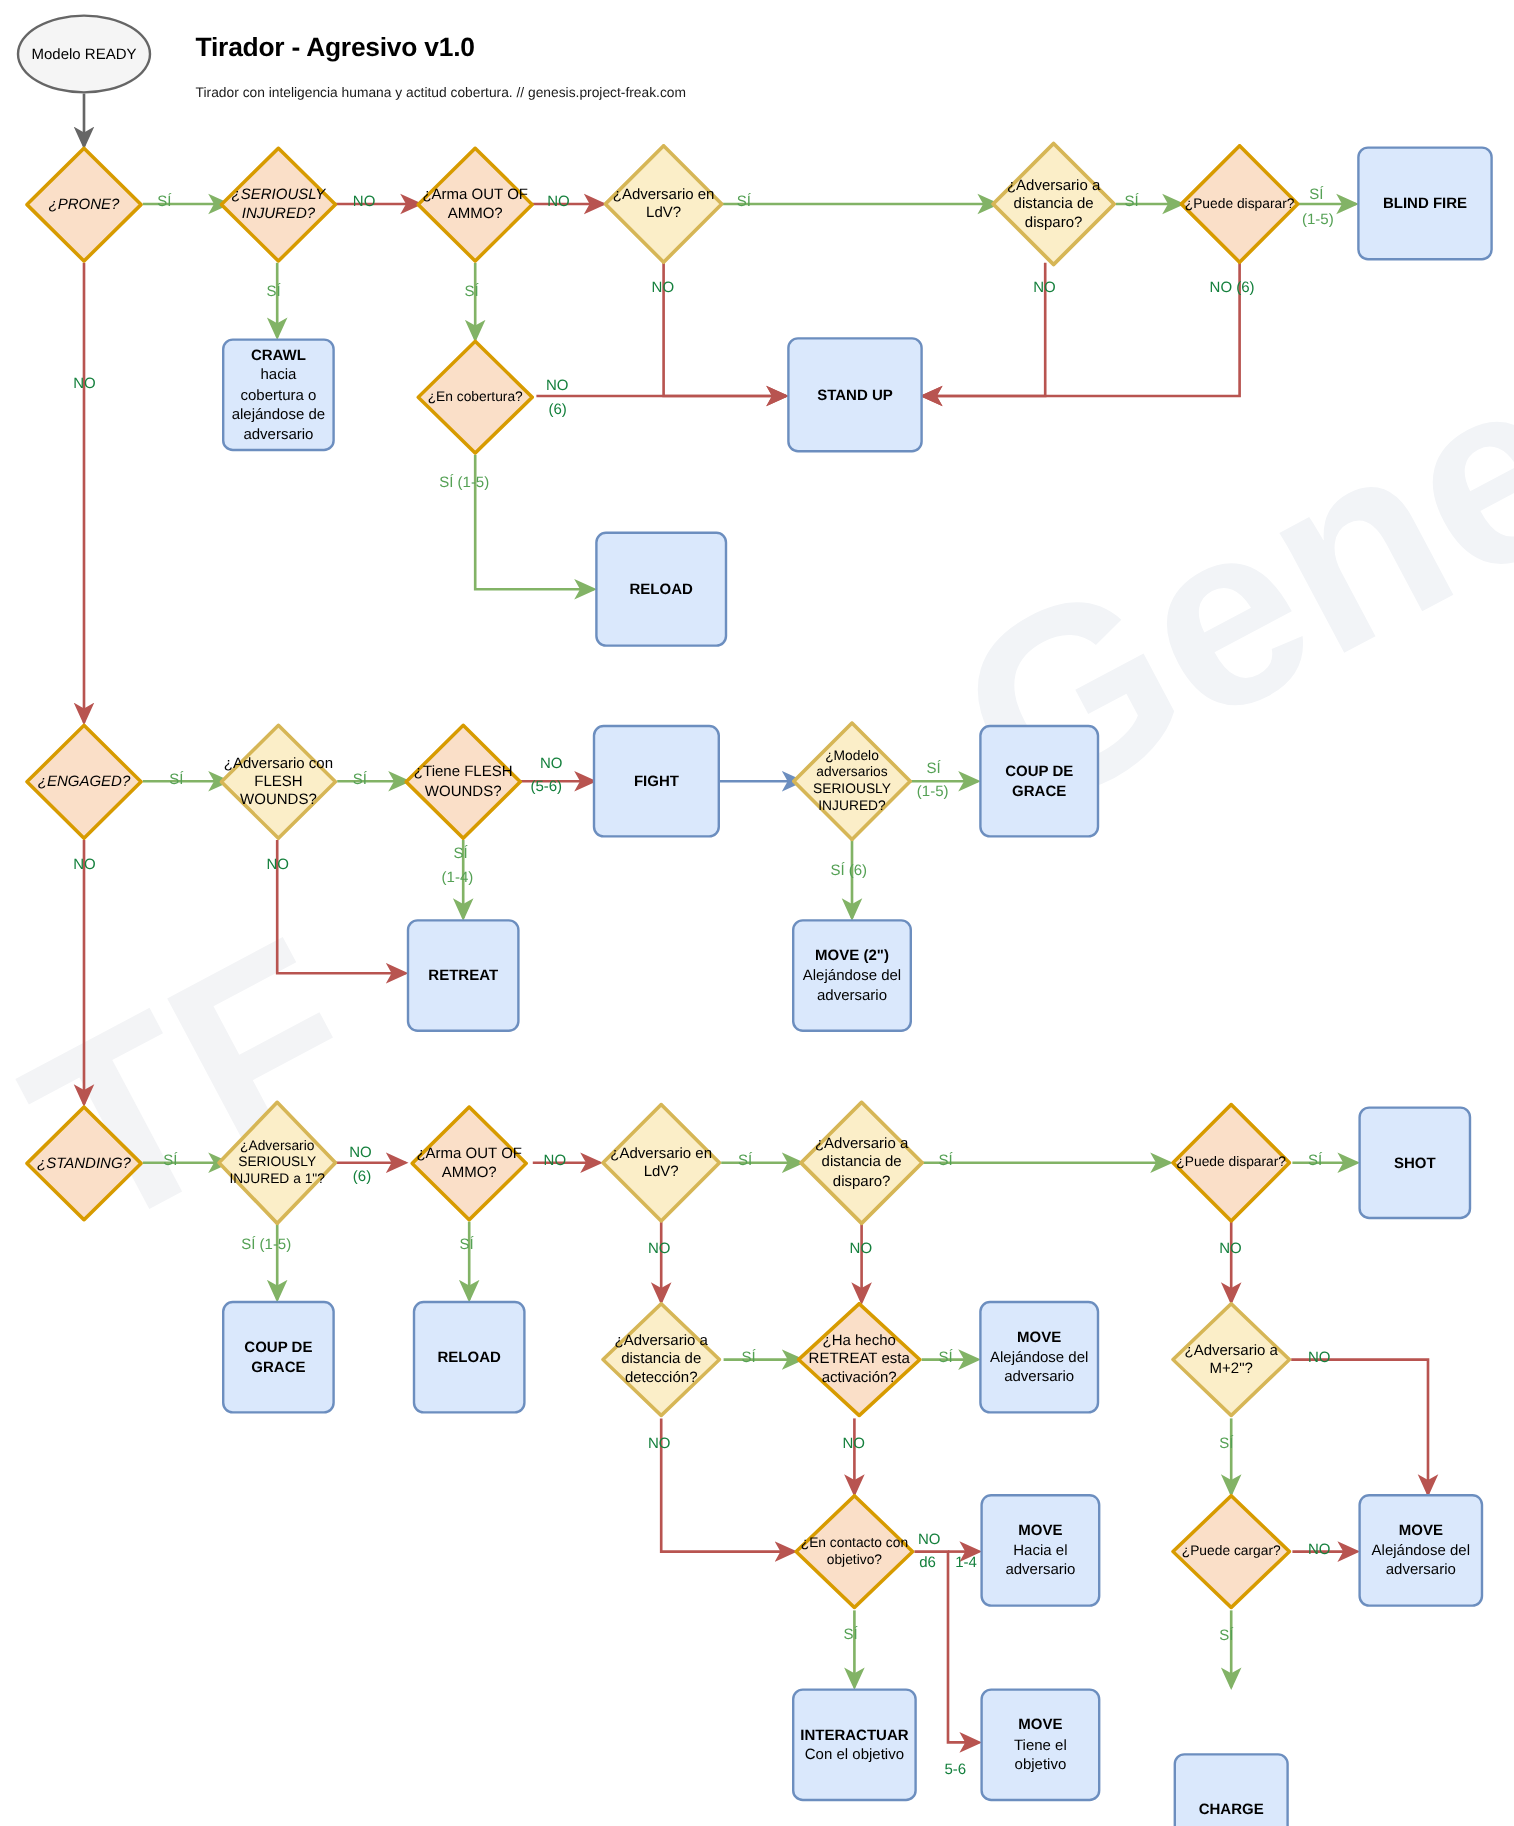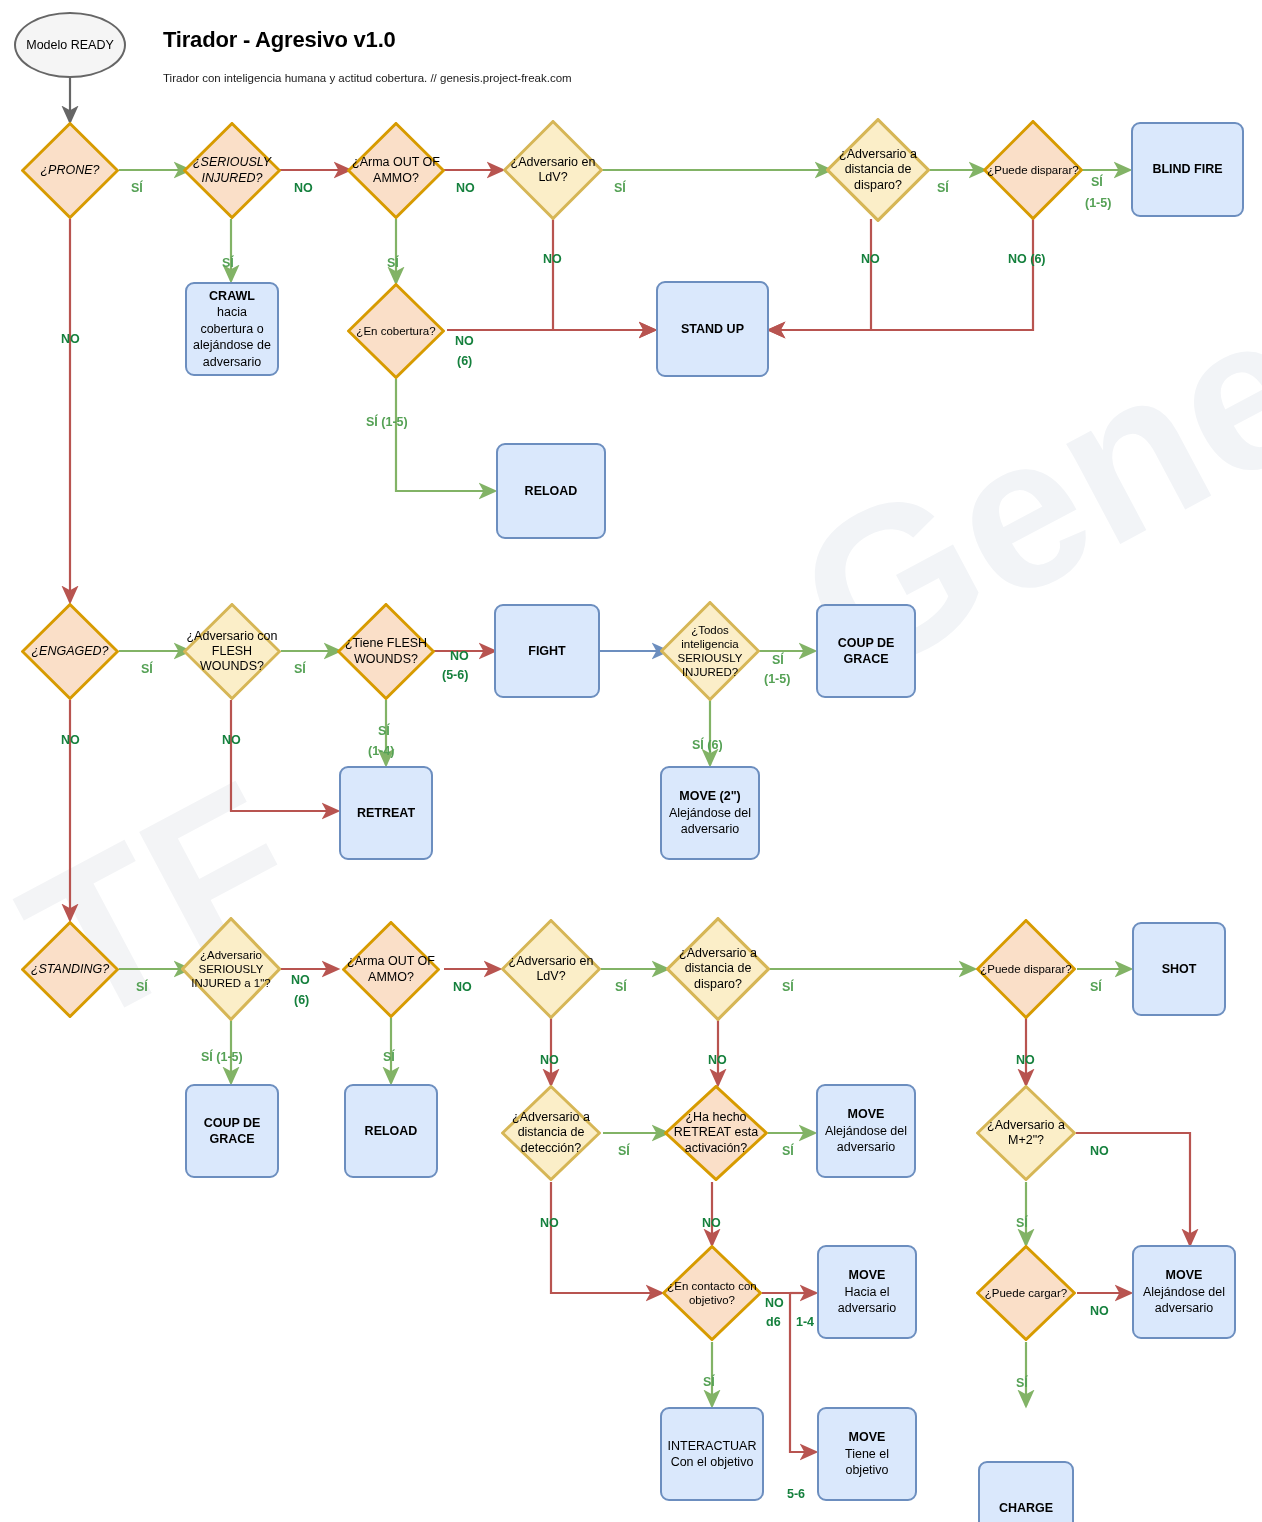--- a/index.html
+++ b/index.html
@@ -26,21 +26,21 @@
   .box.plain .t1{font-weight:normal;}
 
   
   .dia{display:flex;align-items:center;justify-content:center;}
   .dia .shape{position:absolute;left:0;top:0;width:100%;height:100%;}
   .dia .lbl{position:relative;z-index:2;text-align:center;font-size:12.5px;line-height:1.22;
             padding:0 2px;width:104%;}
 
   
   .elabel{position:absolute;font-size:12.5px;line-height:1.15;white-space:nowrap;
-          font-weight:bold;margin-top:20px;}
+          font-weight:normal;}
   .elabel.si{color:#55a155;}
   .elabel.no{color:#15803d;}
 
   
   #title{position:absolute;left:163px;top:27px;font-size:22px;font-weight:bold;
          letter-spacing:-0.2px;}
   #subtitle{position:absolute;left:163px;top:72px;font-size:11.5px;color:#1a1a1a;}
 
   
   .wm{position:absolute;color:#f2f4f7;font-weight:bold;user-select:none;
@@ -247,21 +247,21 @@
   </div>
 
   <div class="node box" style="left:494px;top:604px;width:106px;height:94px;">
     <span class="t1">FIGHT</span>
   </div>
 
   <div class="node dia" style="left:660px;top:601px;width:100px;height:100px;">
     <svg class="shape" viewBox="0 0 100 100" preserveAspectRatio="none">
         <polygon points="50,1.5 98.5,50 50,98.5 1.5,50" fill="#fbeec8" stroke="#d6b656" stroke-width="3"></polygon>
       </svg>
-    <span class="lbl" style="font-size:11.5px;">¿Todos inteligencia SERIOUSLY INJURED?</span>
+    <span class="lbl" style="font-size:11.5px;">¿Modelo adversarios SERIOUSLY INJURED?</span>
   </div>
 
   <div class="node box" style="left:816px;top:604px;width:100px;height:94px;">
     <span class="t1">COUP DE GRACE</span>
   </div>
 
   <div class="node box" style="left:339px;top:766px;width:94px;height:94px;">
     <span class="t1">RETREAT</span>
   </div>
 
@@ -368,21 +368,21 @@
       </svg>
     <span class="lbl" style="font-size:11.5px;">¿Puede cargar?</span>
   </div>
 
   <div class="node box plain" style="left:1132px;top:1245px;width:104px;height:94px;">
     <span class="t1" style="font-weight:bold;">MOVE</span>
     <span class="t2">Alejándose del adversario</span>
   </div>
 
   <div class="node box plain" style="left:660px;top:1407px;width:104px;height:94px;">
-    <span class="t1" style="font-weight:normal;">INTERACTUAR</span>
+    <span class="t1" style="font-weight:bold;">INTERACTUAR</span>
     <span class="t2">Con el objetivo</span>
   </div>
 
   <div class="node box plain" style="left:817px;top:1407px;width:100px;height:94px;">
     <span class="t1" style="font-weight:bold;">MOVE</span>
     <span class="t2">Tiene el objetivo</span>
   </div>
 
   <div class="node box" style="left:978px;top:1461px;width:96px;height:94px;">
     <span class="t1">CHARGE</span>

